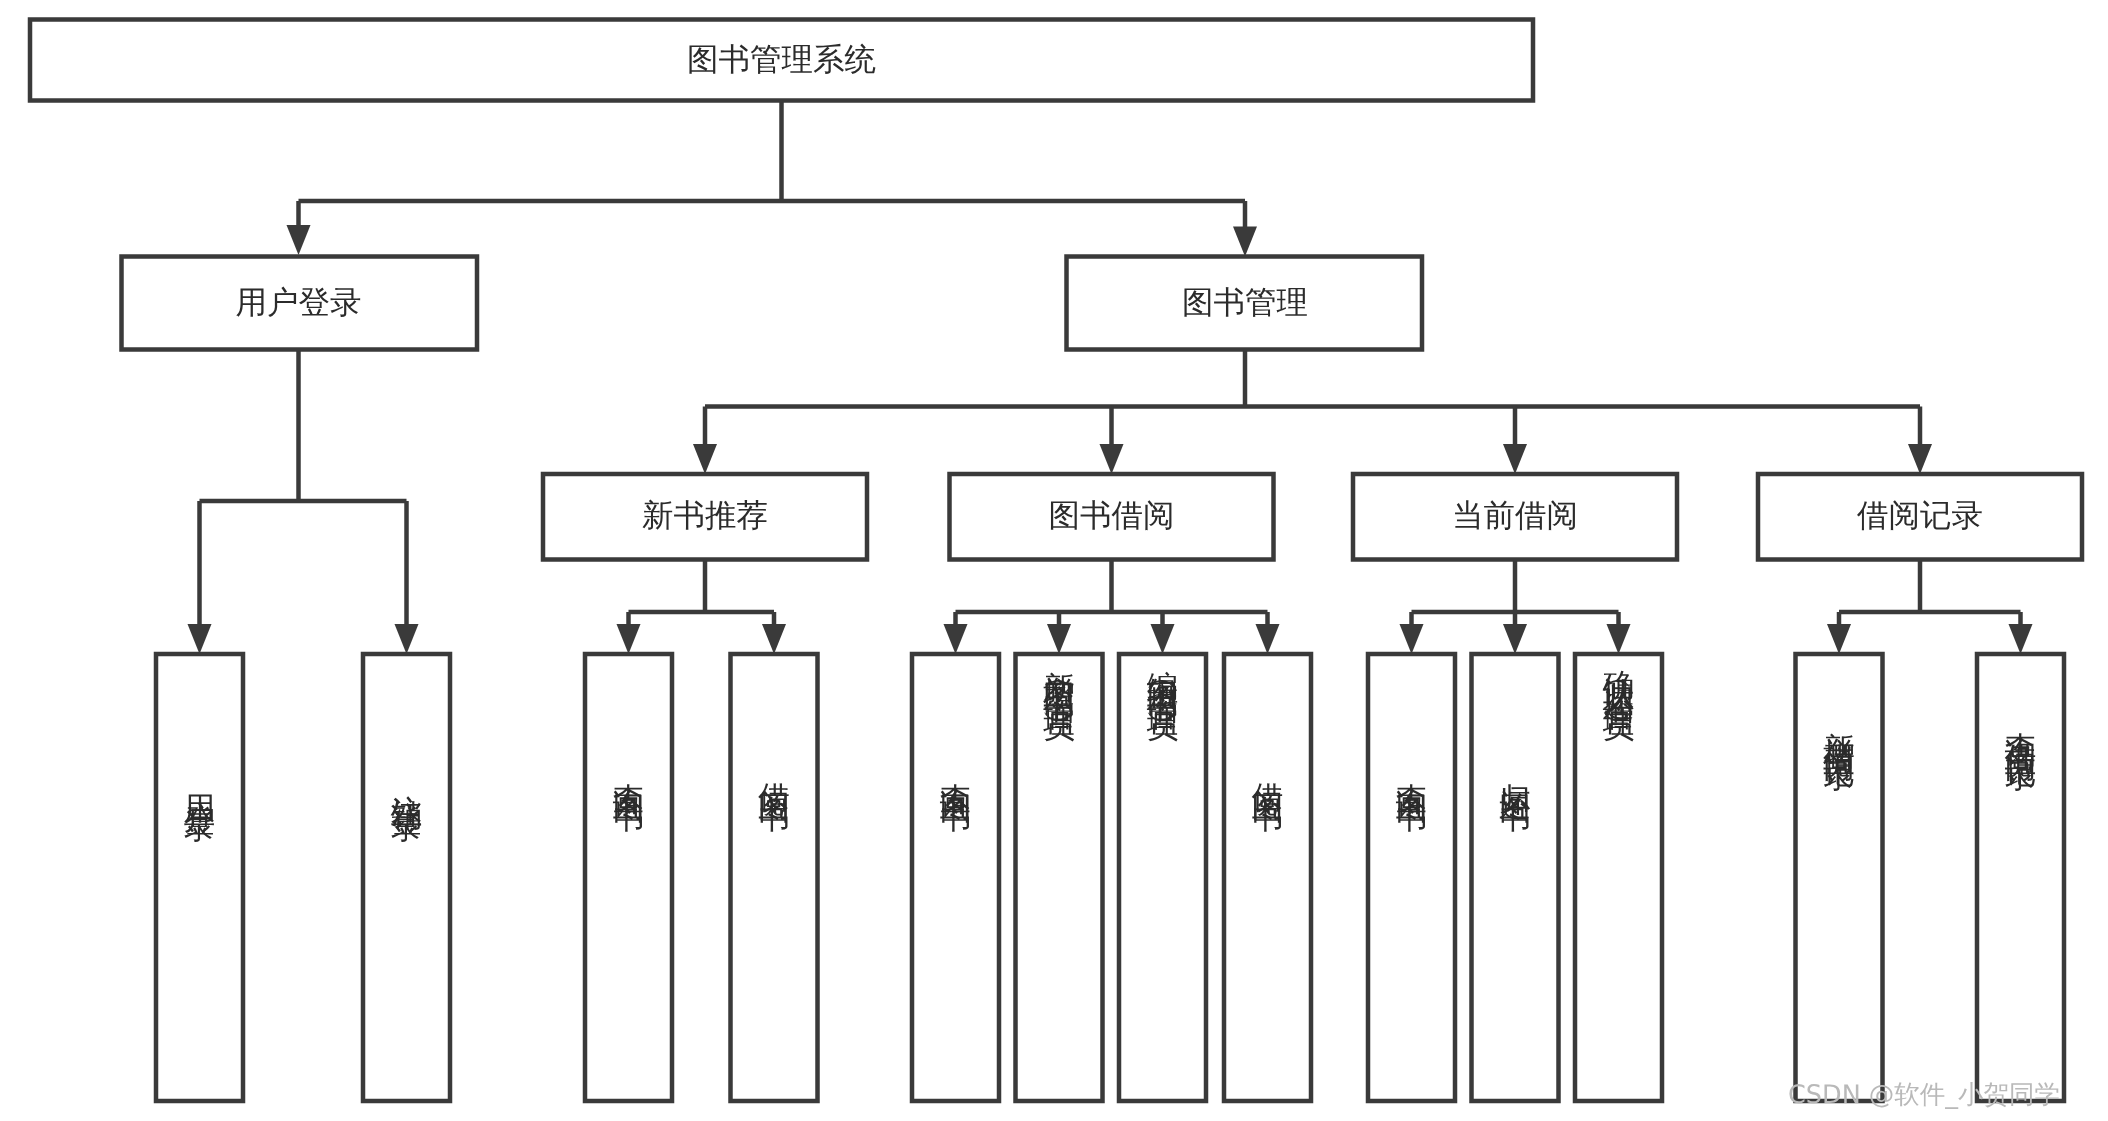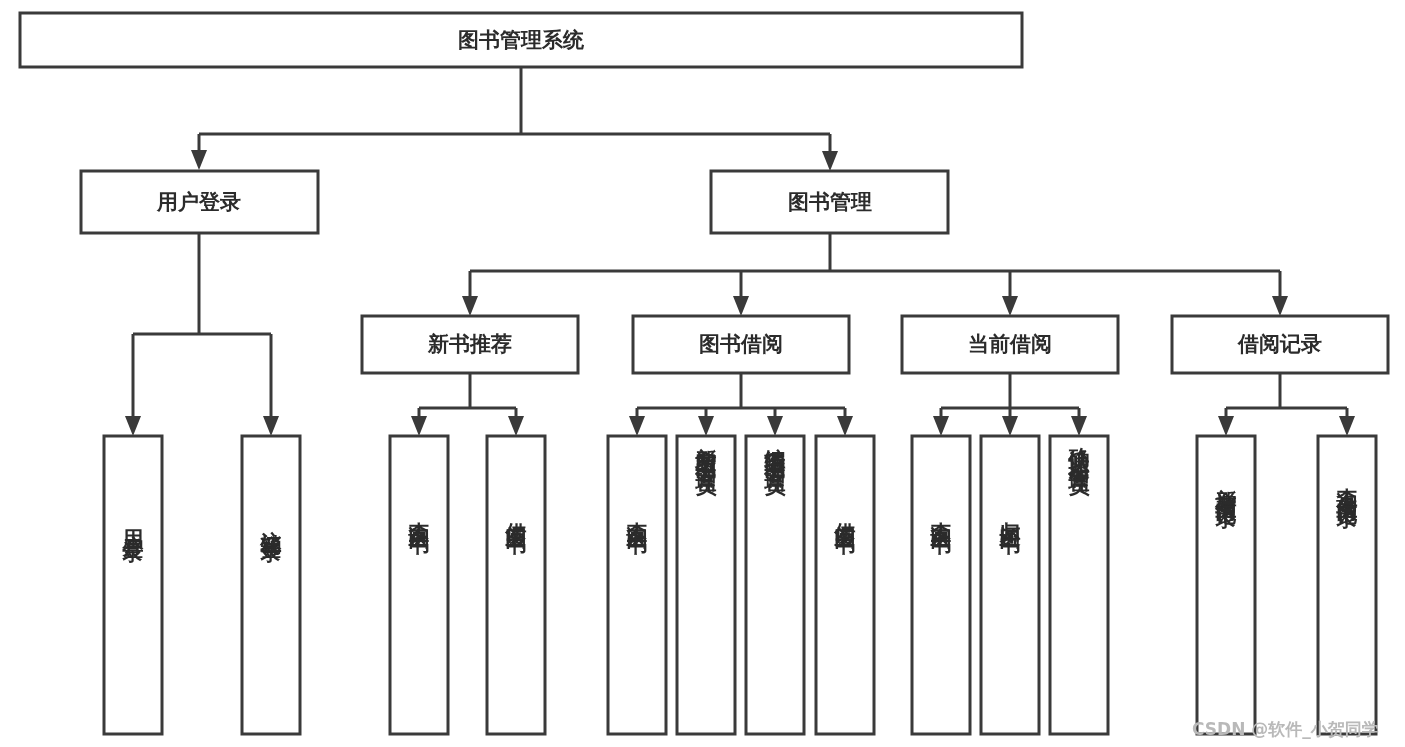--- a/index.html
+++ b/index.html
@@ -12,21 +12,20 @@
     height: 747px;
     font-family: "DejaVu Sans", "Liberation Sans", sans-serif;
     overflow: hidden;
     position: relative;
   }
   #diagram-root {
     position: absolute;
     left: 0; top: 0;
     width: 1405px;
     height: 747px;
-    font-weight: bold;
   }
   svg.diagram {
     display: block;
     width: 1405px;
     height: 747px;
   }
   .node-box {
     fill: #ffffff;
     stroke: #3a3a3a;
     stroke-width: 3;

